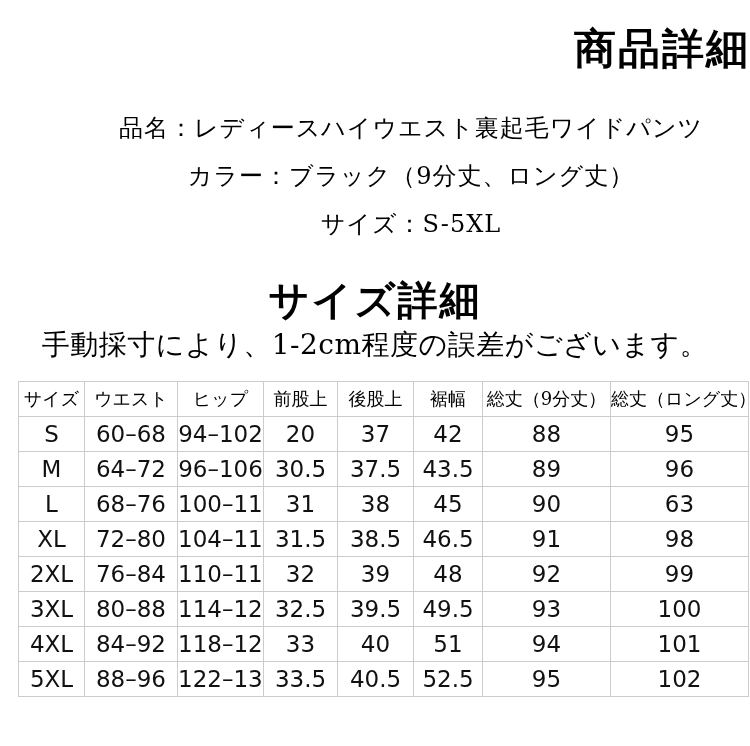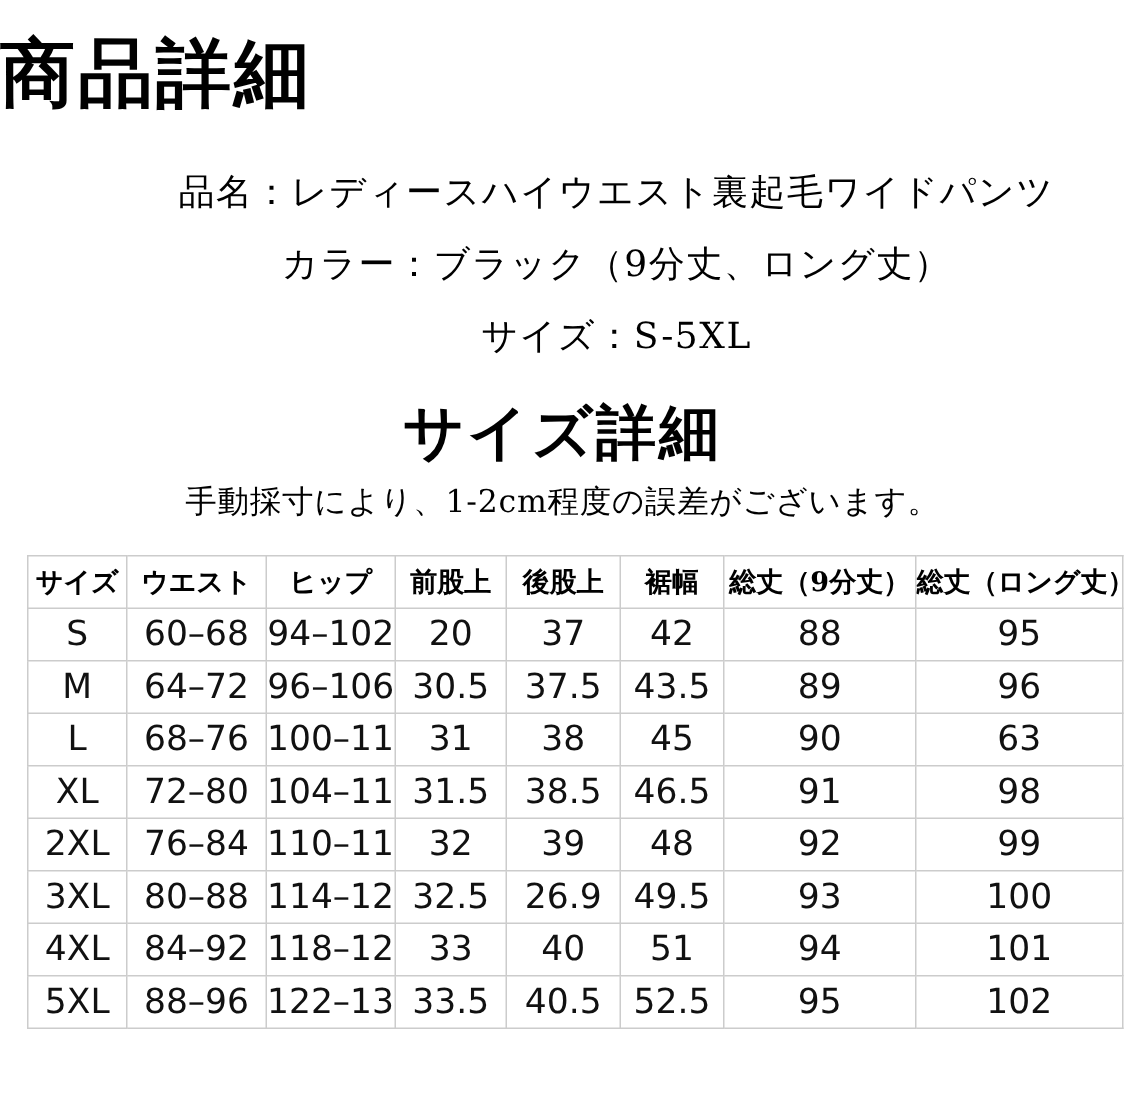--- a/index.html
+++ b/index.html
@@ -6,52 +6,52 @@
   html, body {
     width: 750px;
     background: #ffffff;
     color: #000000;
     font-family: "DejaVu Serif", "Liberation Serif", serif;
   }
   body { height: 746px; overflow: hidden; }
 
   .page-title {
     margin-top: 18px;
-    text-align: left;
-    font-size: 50px;
+    text-align: right;
+    font-size: 42px;
     font-weight: 700;
     letter-spacing: 2px;
     line-height: 62px;
   }
 
   .info-block {
     margin: 36px 0 0 72px;
   }
   .info-line {
     font-size: 24px;
     line-height: 24px;
     margin-bottom: 24px;
     letter-spacing: 1px;
     white-space: nowrap;
     text-align: center;
   }
 
   .size-heading {
-    margin-top: 29px;
+    margin-top: 40px;
     text-align: center;
     font-size: 40px;
     font-weight: 700;
     letter-spacing: 2px;
     line-height: 48px;
   }
 
   .size-note {
     margin-top: 9px;
     text-align: center;
-    font-size: 21px;
+    font-size: 28px;
     line-height: 24px;
     letter-spacing: 0.5px;
   }
 
   table.size-table {
     margin: 24px 0 0 18px;
     width: 730px;
     border-collapse: collapse;
     table-layout: fixed;
   }
@@ -67,21 +67,21 @@
   .size-table th, .size-table td {
     border: 1px solid #cccccc;
     text-align: center;
     vertical-align: middle;
     height: 35px;
     overflow: hidden;
     white-space: nowrap;
   }
   .size-table th {
     font-family: "DejaVu Serif", "Liberation Serif", serif;
-    font-weight: 700;
+    font-weight: 400;
     font-size: 18px;
     margin-left: 12px;
   }
   .size-table td {
     font-family: "DejaVu Sans", "Liberation Sans", sans-serif;
     font-weight: 400;
     font-size: 23px;
     color: #111111;
   }
 </style>
@@ -178,21 +178,21 @@
         <td>39</td>
         <td>48</td>
         <td>92</td>
         <td>99</td>
       </tr>
       <tr>
         <td>3XL</td>
         <td>80–88</td>
         <td>114–122</td>
         <td>32.5</td>
-        <td>26.9</td>
+        <td>39.5</td>
         <td>49.5</td>
         <td>93</td>
         <td>100</td>
       </tr>
       <tr>
         <td>4XL</td>
         <td>84–92</td>
         <td>118–126</td>
         <td>33</td>
         <td>40</td>

